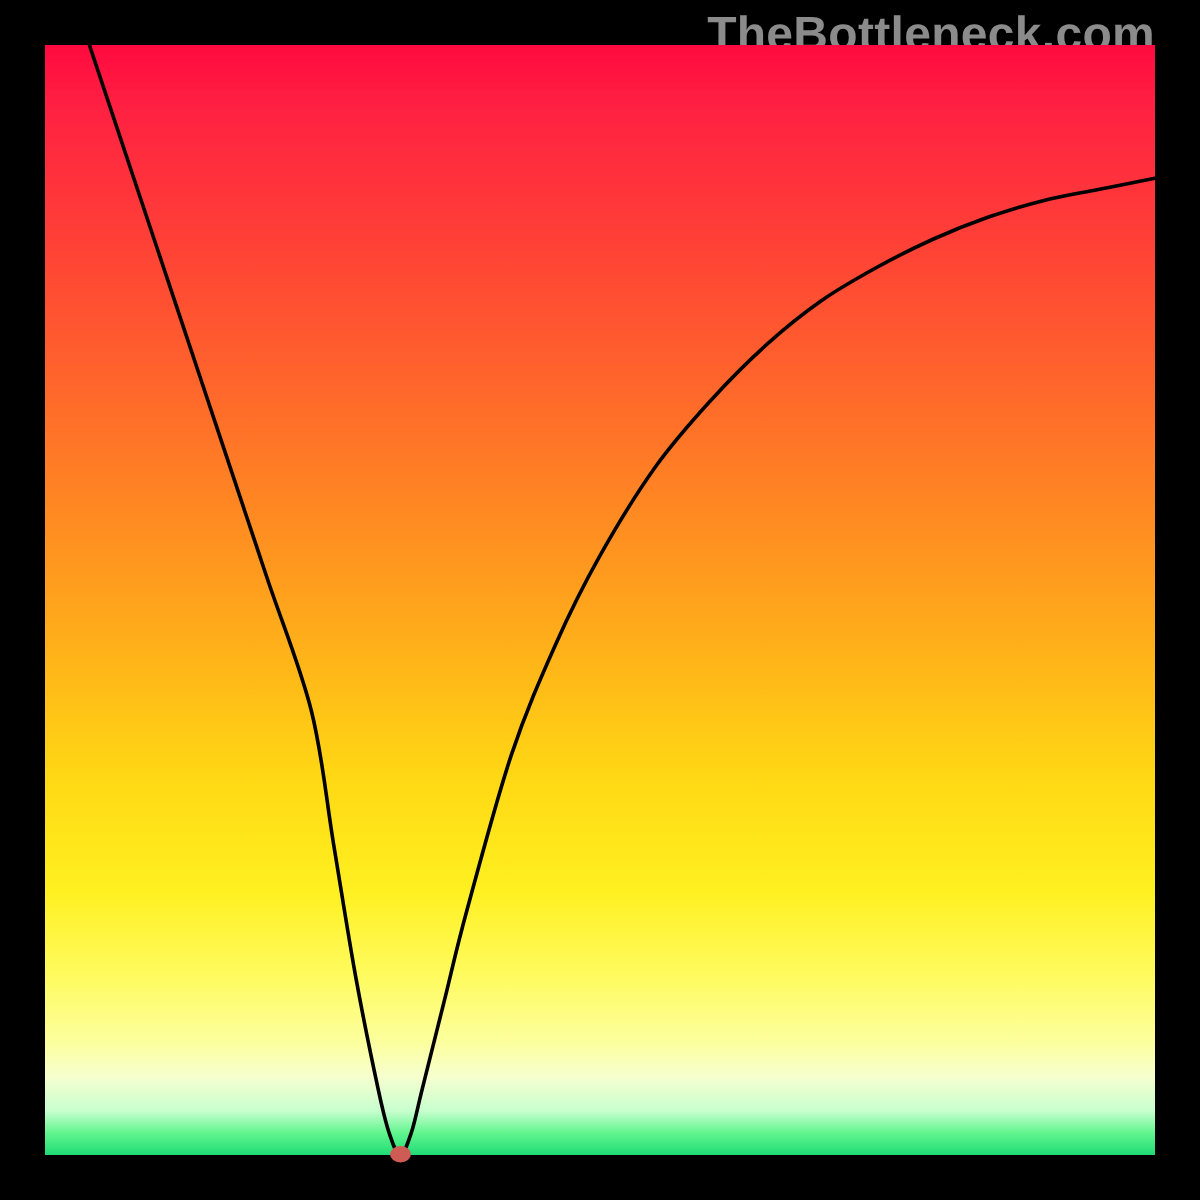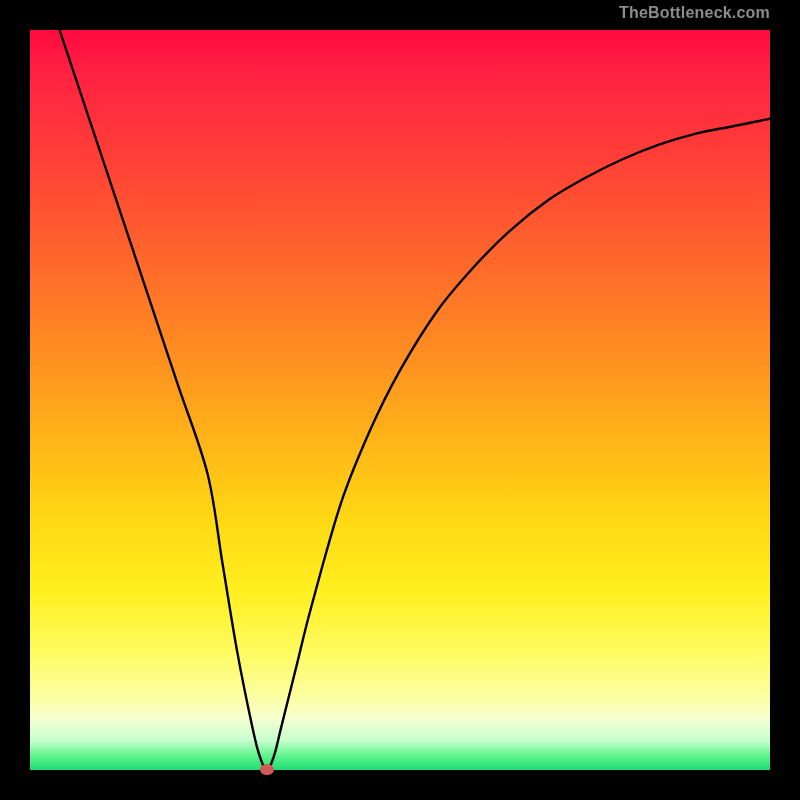--- a/index.html
+++ b/index.html
@@ -40,21 +40,21 @@
       #c8ffcf 96%,
       #62f58e 98%,
       #1fdc75 100%
     );
   }
   .watermark {
     position: absolute;
     top: 4px;
     right: 30px;
     color: #8b8b8b;
-    font-size: 16px;
+    font-size: 32px;
     font-weight: 600;
     letter-spacing: 0.2px;
     user-select: none;
   }
   svg.curve {
     position: absolute;
     left: 0;
     top: 0;
     width: 740px;
     height: 740px;

